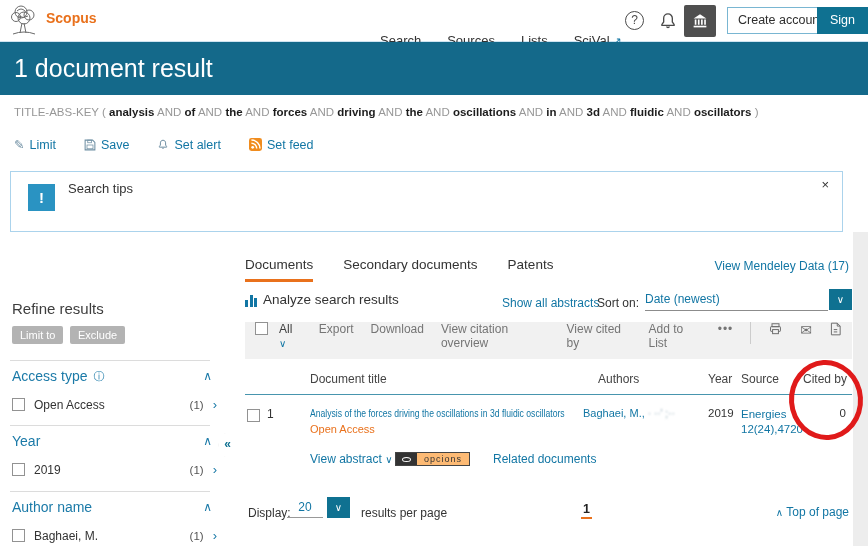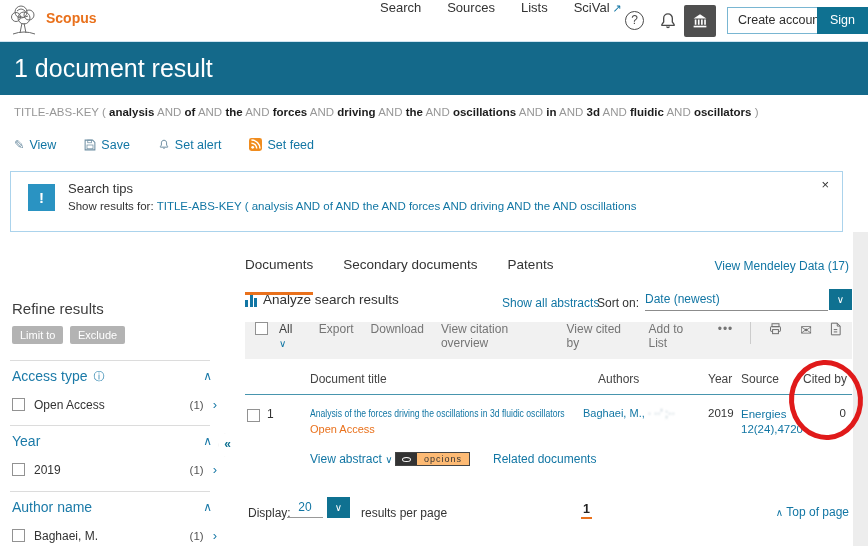--- a/index.html
+++ b/index.html
@@ -3,21 +3,21 @@
 <meta charset="utf-8">
 <style>
   * { margin:0; padding:0; box-sizing:border-box; }
   body { background:#fff; font-family:"Liberation Sans", sans-serif; }
   .screen { position:relative; width:868px; height:546px; background:#fff; overflow:hidden; }
 
   
   .topbar { position:absolute; top:0; left:0; width:868px; height:42px; background:#fff; border-bottom:1px solid #cfe4f1; }
   .logo { position:absolute; left:7px; top:3px; }
   .brand { position:absolute; left:46px; top:10px; font-size:14px; font-weight:600; color:#e9711c; }
-  .nav { position:absolute; left:380px; top:0; height:48px; display:flex; align-items:flex-start; gap:26px; font-size:13px; color:#333; }
+  .nav { position:absolute; left:380px; top:0; height:48px; display:flex; align-items:flex-end; gap:26px; font-size:13px; color:#333; }
   .nav-item { cursor:pointer; }
   .ext-arrow { color:#1276a4; font-size:11px; }
   .help-icon { position:absolute; left:625px; top:11px; width:19px; height:19px; border:1.5px solid #4a4a4a; border-radius:50%; color:#4a4a4a; font-size:12px; line-height:16px; text-align:center; }
   .bell-top { position:absolute; left:658px; top:10px; }
   .inst-box { position:absolute; left:684px; top:5px; width:32px; height:32px; background:#4f4f4f; border-radius:2px; display:flex; align-items:center; justify-content:center; }
   .btn-create { position:absolute; left:727px; top:7px; height:27px; padding:0 10px; background:#fff; border:1px solid #79b6d2; color:#2e2e2e; font-size:12.5px; line-height:25px; }
   .btn-signin { position:absolute; left:817px; top:7px; height:27px; padding:0 10px; background:#0f7191; border:1px solid #0f7191; color:#fff; font-size:12.5px; line-height:25px; }
 
   
   .titleband { position:absolute; top:42px; left:0; width:868px; height:53px; background:#14698a; color:#fff; font-size:25px; display:flex; align-items:center; padding-left:14px; }
@@ -55,21 +55,21 @@
   .facet-item { position:absolute; left:12px; width:205px; display:flex; align-items:center; font-size:12px; color:#333; }
   .facet-item .cb { margin-right:9px; }
   .facet-item .cnt { margin-left:auto; color:#555; font-size:11.5px; }
   .facet-item .arr { color:#1b7aa8; font-size:13px; margin-left:9px; }
   .cb { width:13px; height:13px; border:1px solid #929292; background:#fff; display:inline-block; flex:none; }
   .collapse-handle { position:absolute; left:218px; top:433px; width:19px; height:24px; background:#fff; box-shadow:0 0 3px rgba(0,0,0,.25); clip-path:polygon(0 50%, 38% 0, 100% 0, 100% 100%, 38% 100%); color:#0f7191; font-weight:bold; font-size:12px; text-align:center; line-height:23px; }
 
   
   .main { position:absolute; left:245px; top:0; width:607px; height:546px; }
   .tabsrow { position:absolute; top:257px; left:0; display:flex; gap:30px; font-size:13.5px; color:#333; }
-  .tab { padding-bottom:20px; cursor:pointer; }
+  .tab { padding-bottom:7px; cursor:pointer; }
   .tab.active { border-bottom:3px solid #e9711c; }
   .mendeley { position:absolute; top:259px; right:3px; font-size:12px; color:#1276a4; }
   .analyze { position:absolute; top:292px; left:0; display:flex; align-items:flex-end; gap:6px; font-size:13.5px; color:#333; }
   .bars { display:inline-flex; align-items:flex-end; gap:1.5px; }
   .bars i { display:block; width:3px; background:#1276a4; }
   .show-abs { position:absolute; top:296px; left:257px; font-size:12px; color:#1276a4; }
   .sort-label { position:absolute; top:296px; left:352px; font-size:12px; color:#333; }
   .sort-value { position:absolute; top:292px; left:400px; width:183px; font-size:12px; color:#1276a4; border-bottom:1px solid #8c8c8c; padding-bottom:4px; }
   .chev-btn { position:absolute; width:23px; height:21px; background:#0f7191; color:#fff; font-size:10px; text-align:center; line-height:21px; border:none; }
   .sort-chev { top:289px; left:584px; }
@@ -163,21 +163,21 @@
 
   <div class="titleband">
     <span>1 document result</span>
   </div>
 
   <div class="querybar"><span class="op">TITLE-ABS-KEY ( </span><span class="term">analysis</span><span class="op">  AND </span><span class="term">of</span><span class="op">  AND </span><span class="term">the</span><span class="op">  AND </span><span class="term">forces</span><span class="op">  AND </span><span class="term">driving</span><span class="op">  AND </span><span class="term">the</span><span class="op">  AND </span><span class="term">oscillations</span><span class="op">  AND </span><span class="term">in</span><span class="op">  AND </span><span class="term">3d</span><span class="op">  AND </span><span class="term">fluidic</span><span class="op">  AND </span><span class="term">oscillators</span><span class="op"> )</span></div>
 
   <div class="actionrow">
     <span class="act">
       <span style="color:#6f8fa3;">✎</span>
-      <span>View</span>
+      <span>Limit</span>
     </span>
     <span class="act">
       <svg width="12" height="12" viewBox="0 0 16 16">
           <path d="M1.5 1.5h10l3 3v10h-13z" fill="none" stroke="#6f8fa3" stroke-width="1.4"></path>
           <rect x="4" y="8" width="8" height="5" fill="none" stroke="#6f8fa3"></rect>
           <rect x="5" y="1.5" width="5" height="3.5" fill="none" stroke="#6f8fa3"></rect>
         </svg>
       <span>Save</span>
     </span>
     <span class="act">
@@ -193,24 +193,20 @@
           <circle cx="4.5" cy="11.5" r="1.7" fill="#fff"></circle>
           <path d="M3 6.5a6.5 6.5 0 0 1 6.5 6.5 M3 2.5A10.5 10.5 0 0 1 13.5 13" fill="none" stroke="#fff" stroke-width="1.8"></path>
         </svg>
       <span>Set feed</span>
     </span>
   </div>
 
   <div class="tipsbox">
     <span class="tips-excl">!</span>
     <div class="tips-title">Search tips</div>
-    <div class="tips-line1">
-      <span>Show results for:</span>
-      <span class="lnk">TITLE-ABS-KEY ( analysis  AND of  AND the  AND forces  AND driving  AND the  AND oscillations</span>
-    </div>
     <span class="tips-close">×</span>
   </div>
 
   <aside class="sidebar">
     <div class="refine-title">Refine results</div>
     <button class="gbtn limit">Limit to</button>
     <button class="gbtn excl">Exclude</button>
 
     <div class="side-div" style="top:360px;"></div>
     <div class="facet-head" style="top:368px;">

